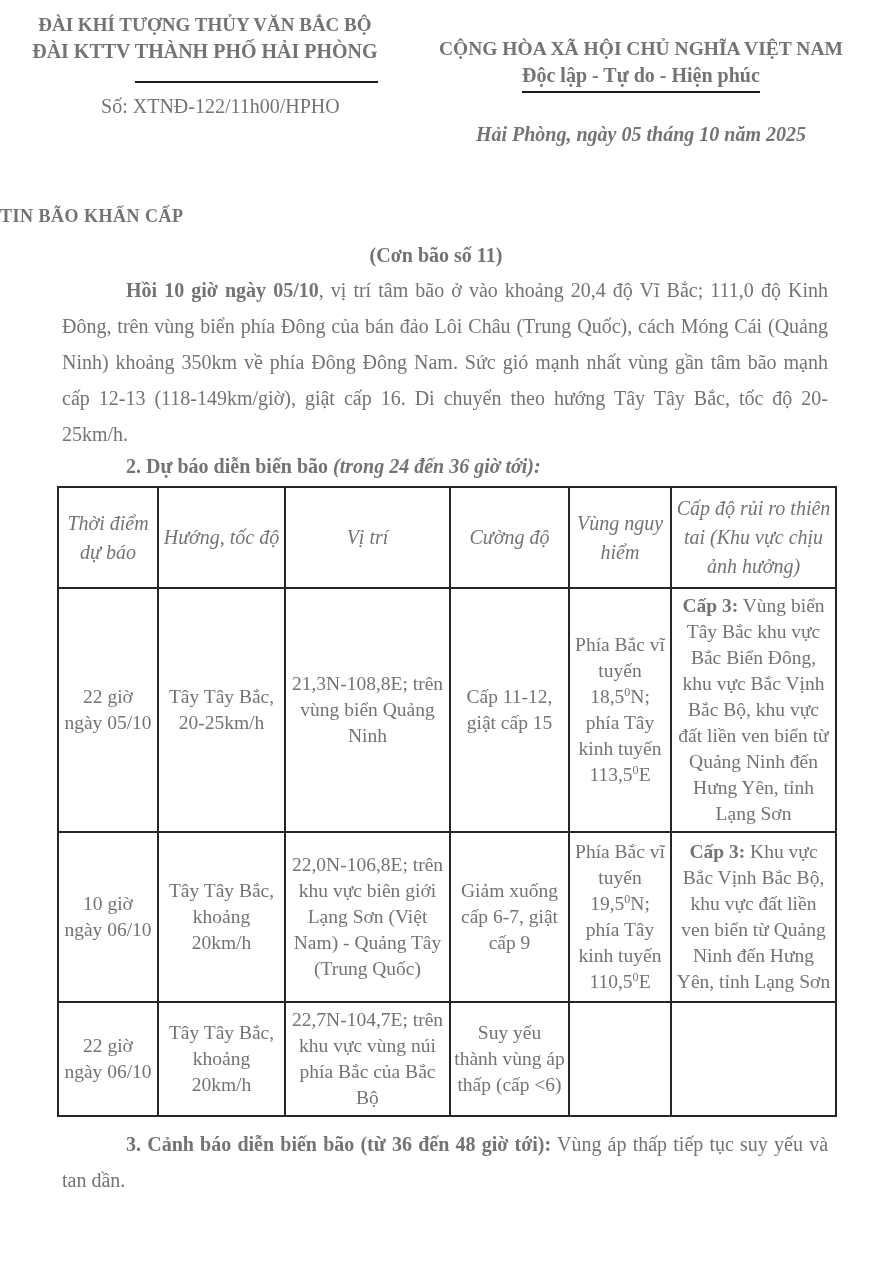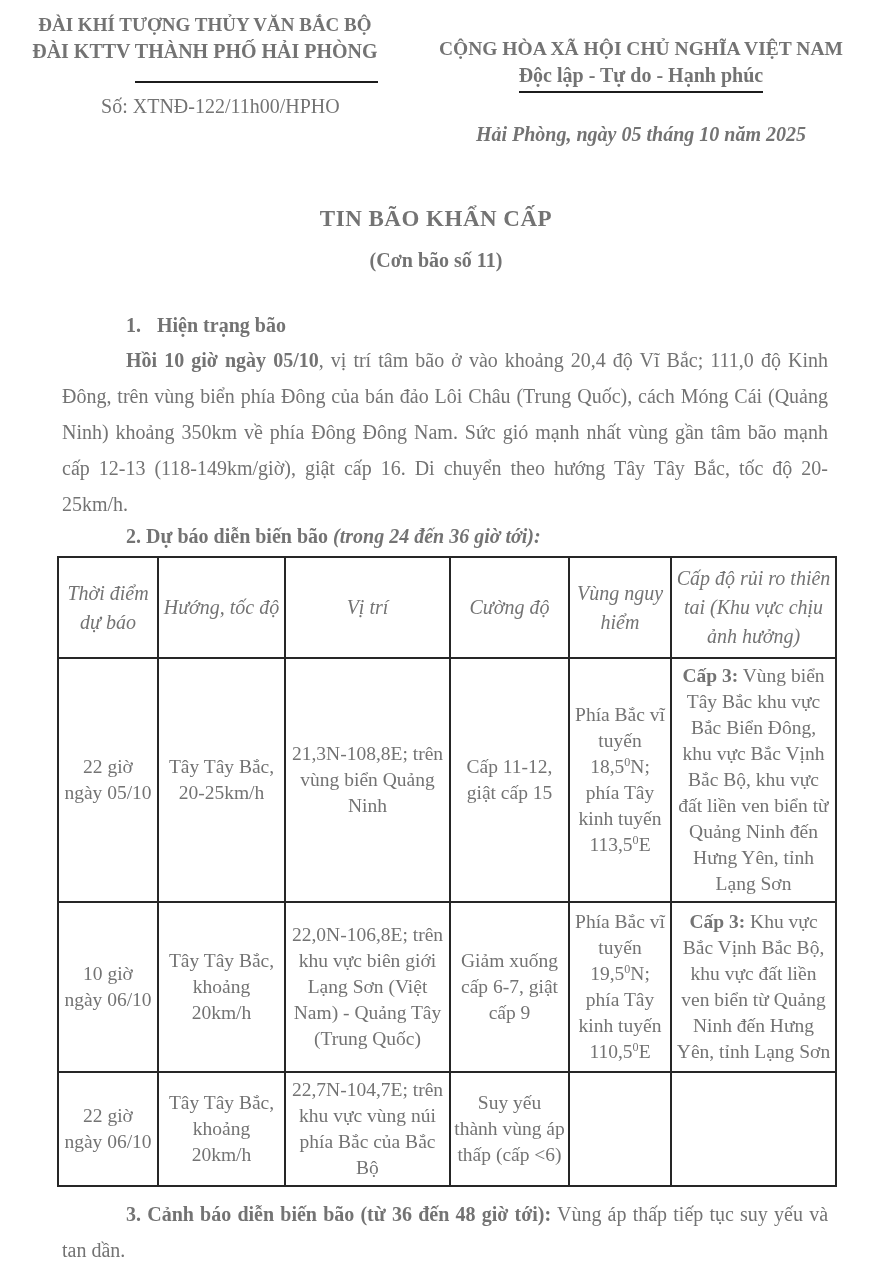--- a/index.html
+++ b/index.html
@@ -14,21 +14,21 @@
   .header-right { width:53%; text-align:center; }
   .org1 { font-size:19px; font-weight:bold; white-space:nowrap; }
   .org2 { font-size:20px; font-weight:bold; margin-top:4px; white-space:nowrap; }
   .org2 .underlined { border-bottom:2px solid #1c1c1c; padding-bottom:19px; }
   .republic { font-size:19.5px; font-weight:bold; white-space:nowrap;margin-top:24px; }
   .motto { display:inline-block; font-size:20px; font-weight:bold; margin-top:4px;
            border-bottom:2px solid #1c1c1c; padding-bottom:4px; white-space:nowrap; }
   .doc-number { font-size:20px; margin-top:32px;margin-left:31px; }
   .date-line  { font-size:20px; font-weight:bold; font-style:italic; margin-top:30px; white-space:nowrap; }
   
-  .title    { text-align:center; margin-top:60px; font-size:23px; font-weight:bold; letter-spacing:0.5px; }
+  .title    { text-align:left; margin-top:60px; font-size:18px; font-weight:bold; letter-spacing:0.5px; }
   .subtitle { text-align:center; margin-top:17px; font-size:20px; font-weight:bold; }
   
   .content { padding:0 44px 0 62px; }
   .sec-heading { font-size:20px; font-weight:bold; padding-left:64px; }
   .sec1-heading { margin-top:42px; }
   .sec1-heading .num { display:inline-block; margin-right:16px; }
   .para { font-size:20px; line-height:36px; text-align:justify; text-indent:64px; margin-top:5px; }
   .sec2-heading { margin-top:3px; }
   .sec2-heading .bi { font-style:italic; }
   
@@ -52,31 +52,30 @@
 <div class="page">
 
   <div class="header">
     <div class="header-left">
       <div class="org1">ĐÀI KHÍ TƯỢNG THỦY VĂN BẮC BỘ</div>
       <div class="org2"><span>ĐÀI KTTV </span><span class="underlined">THÀNH PHỐ HẢI PHÒNG</span></div>
       <div class="doc-number">Số: XTNĐ-122/11h00/HPHO</div>
     </div>
     <div class="header-right">
       <div class="republic">CỘNG HÒA XÃ HỘI CHỦ NGHĨA VIỆT NAM</div>
-      <div><span class="motto">Độc lập - Tự do - Hạnh phúc</span></div>
+      <div><span class="motto">Độc lập - Tự do - Hiện phúc</span></div>
       <div class="date-line">Hải Phòng, ngày 05 tháng 10 năm 2025</div>
     </div>
   </div>
 
   <div class="title">TIN BÃO KHẨN CẤP</div>
   <div class="subtitle">(Cơn bão số 11)</div>
 
   <div class="content">
 
-    <div class="sec-heading sec1-heading"><span class="num">1.</span><span>Hiện trạng bão</span></div>
 
     <div class="para"><span class="lead" style="font-weight:bold">Hồi 10 giờ ngày 05/10</span><span>, vị trí tâm bão ở vào khoảng 20,4 độ Vĩ Bắc; 111,0 độ Kinh Đông, trên vùng biển phía Đông của bán đảo Lôi Châu (Trung Quốc), cách Móng Cái (Quảng Ninh) khoảng 350km về phía Đông Đông Nam. Sức gió mạnh nhất vùng gần tâm bão mạnh cấp 12-13 (118-149km/giờ), giật cấp 16. Di chuyển theo hướng Tây Tây Bắc, tốc độ 20-25km/h.</span></div>
 
     <div class="sec-heading sec2-heading"><span>2. Dự báo diễn biến bão </span><span class="bi">(trong 24 đến 36 giờ tới):</span></div>
 
     <table class="forecast">
       <colgroup>
         <col style="width:100px">
           <col style="width:127px">
           <col style="width:165px">

